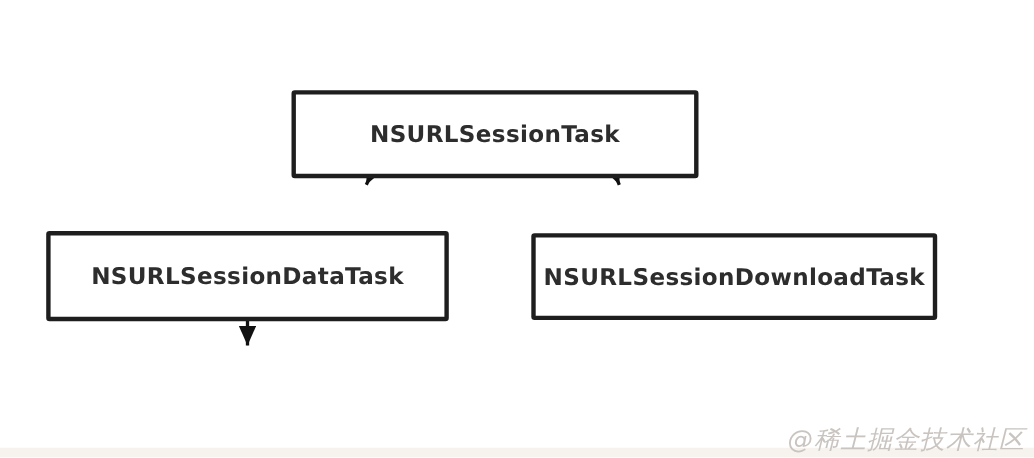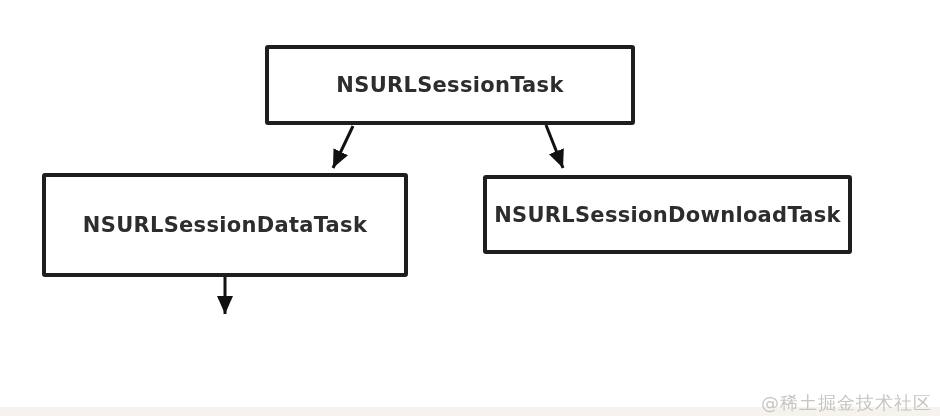--- a/index.html
+++ b/index.html
@@ -49,33 +49,35 @@
     align-items: center;
     justify-content: center;
     background: var(--box-fill);
     border: 4px solid var(--box-border);
     border-radius: 3px;
     color: var(--box-text);
     font-size: 21px;
     font-weight: 700;
     letter-spacing: 0.3px;
     white-space: nowrap;
+    margin-top: 37px;
   }
   .node-task      { left: 265px; top: 45px;  width: 370px; height: 80px; }
-  .node-data      { left: 42px;  top: 173px; width: 366px; height: 104px; }
+  .node-data      { left: 42px;  top: 173px; width: 366px; height: 82px; }
   .node-download  { left: 483px; top: 175px; width: 369px; height: 79px; text-align: right; }
   .node-upload    { left: 42px;  top: 319px; width: 366px; height: 81px; }
   .watermark {
     position: absolute;
     right: 8px;
     bottom: 4px;
-    font-size: 18px;
+    font-size: 23px;
     color: var(--watermark);
     letter-spacing: 1px;
     line-height: 1;
+    font-style: italic;
   }
 </style>
 </head>
 <body>
 
 <div class="canvas">
 
   <div class="page-edge-strip"></div>
 
   <svg class="edges-layer" viewBox="0 0 940 416" xmlns="http://www.w3.org/2000/svg">

